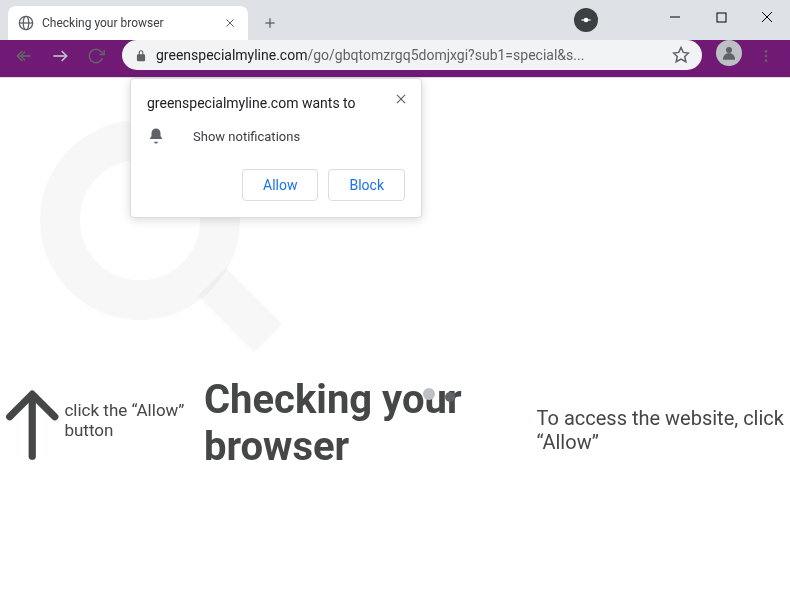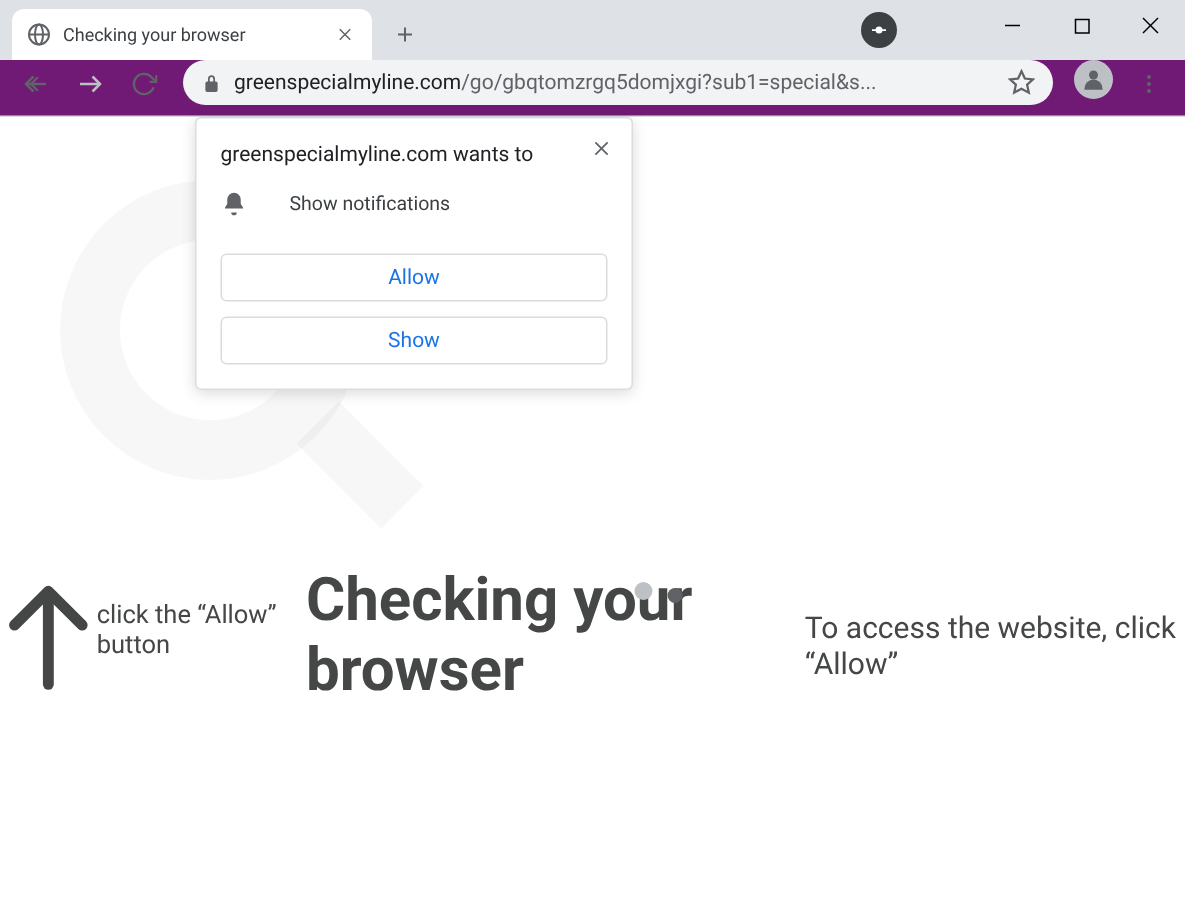--- a/index.html
+++ b/index.html
@@ -29,21 +29,21 @@
 .avatar { width: 26px; height: 26px; background: #bdc1c6; border-radius: 50%; display: flex; align-items: center; justify-content: center; margin: 0 4px; color: #5f6368; cursor: pointer; }
 .menu-btn { width: 32px; height: 32px; display: flex; align-items: center; justify-content: center; color: #5f6368; cursor: pointer; }
 
 
 .permission-popup { position: absolute; top: 78px; left: 130px; width: 292px; background: #fff; border: 1px solid #dadce0; border-radius: 4px; box-shadow: 0 2px 10px rgba(0,0,0,0.15); padding: 16px; z-index: 100; }
 .popup-close { position: absolute; top: 8px; right: 8px; width: 24px; height: 24px; display: flex; align-items: center; justify-content: center; color: #5f6368; cursor: pointer; }
 .popup-title { font-size: 14px; color: #202124; margin-bottom: 16px; }
 .popup-row { display: flex; align-items: center; gap: 28px; margin-bottom: 24px; }
 .bell-icon { width: 18px; height: 18px; color: #5f6368; }
 .popup-label { font-size: 13px; color: #3c4043; }
-.popup-buttons { display: flex; justify-content: flex-end; gap: 10px; flex-direction: column; }
+.popup-buttons { display: flex; justify-content: flex-end; gap: 10px; }
 .popup-btn { padding: 7px 20px; border: 1px solid #dadce0; border-radius: 4px; background: #fff; color: #1a73e8; font-size: 14px; cursor: pointer; }
 
 
 .page { position: absolute; top: 78px; left: 0; right: 0; bottom: 0; display: flex; flex-direction: row; align-items: center; padding-top: 180px; }
 .arrow-svg { width: 80px; height: 90px; color: #444746; margin-bottom: 12px; }
 .hint-text { font-size: 17px; color: #444746; margin-bottom: 20px; }
 .heading { font-size: 40px; font-weight: 700; color: #444746; margin-bottom: 14px; }
 .subheading { font-size: 20px; color: #444746; }
 .dots { position: absolute; top: 388px; left: 423px; display: flex; gap: 10px; }
 .dot { width: 12px; height: 12px; border-radius: 50%; }
@@ -186,15 +186,15 @@
   <div class="popup-row">
     <span class="bell-icon">
       <svg viewBox="0 0 24 24" fill="currentColor">
           <path d="M12 2a6 6 0 0 0-6 6v4l-2 3v1h16v-1l-2-3V8a6 6 0 0 0-6-6zm0 20a2.5 2.5 0 0 0 2.5-2.5h-5A2.5 2.5 0 0 0 12 22z"></path>
         </svg>
     </span>
     <span class="popup-label">Show notifications</span>
   </div>
   <div class="popup-buttons">
     <button class="popup-btn">Allow</button>
-    <button class="popup-btn">Show</button>
+    <button class="popup-btn">Block</button>
   </div>
 </div>
 
 </body></html>

